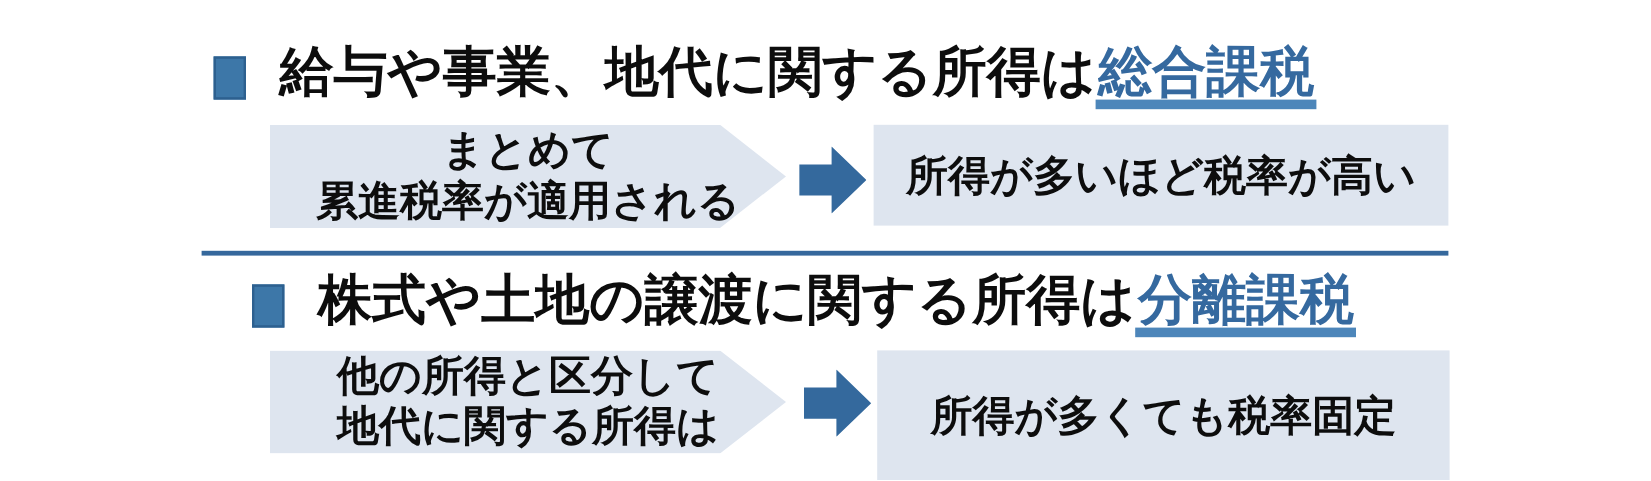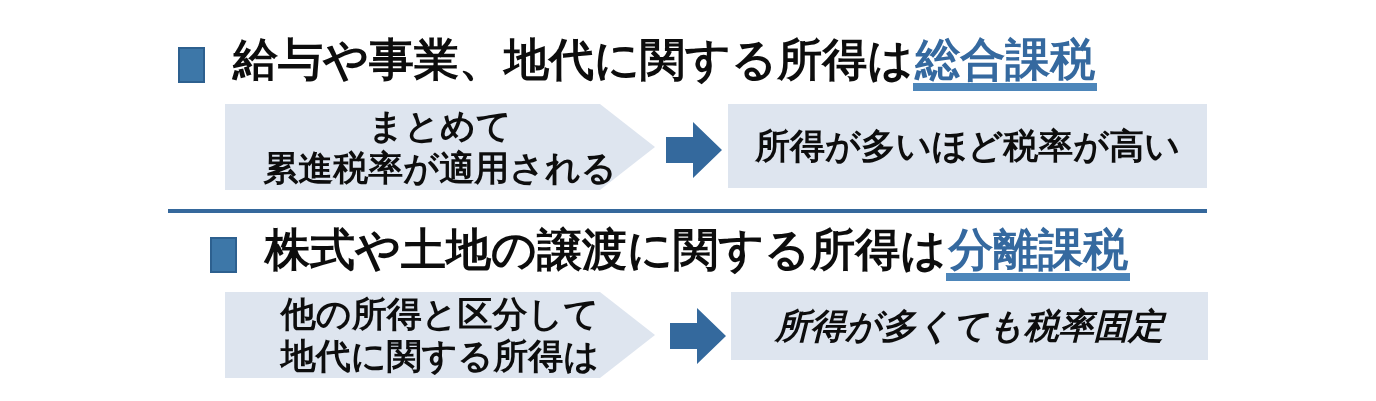--- a/index.html
+++ b/index.html
@@ -51,21 +51,21 @@
   }
   
   .s1-heading{top:32px;height:62px;}
   .s1-chevron{top:104px;}
   .s1-arrow{left:666px;top:122px;}
   .s1-result{left:728px;top:104px;width:479px;height:84px;}
   
   .s2-heading{top:222px;height:62px;padding-left:32px;}
   .s2-chevron{top:292px;text-align:center;}
   .s2-arrow{left:670px;top:308px;}
-  .s2-result{left:731px;top:292px;width:477px;height:68px;font-style:italic;}
+  .s2-result{left:731px;top:292px;width:477px;height:108px;}
 </style>
 </head>
 <body>
 
 <div class="canvas">
 
   <div class="heading s1-heading">
     <span class="bullet"></span>
     <span><span>給与や事業、地代に関する所得は</span><span class="hl">総合課税</span></span>
   </div>

